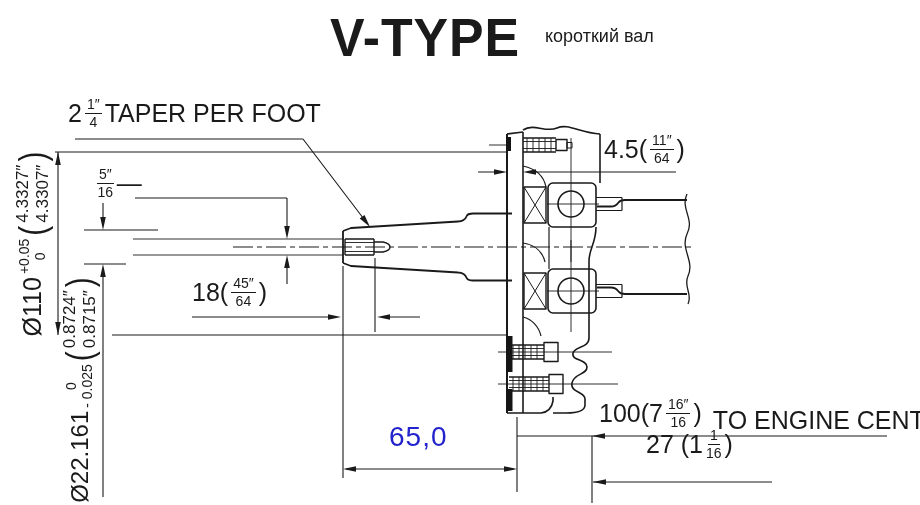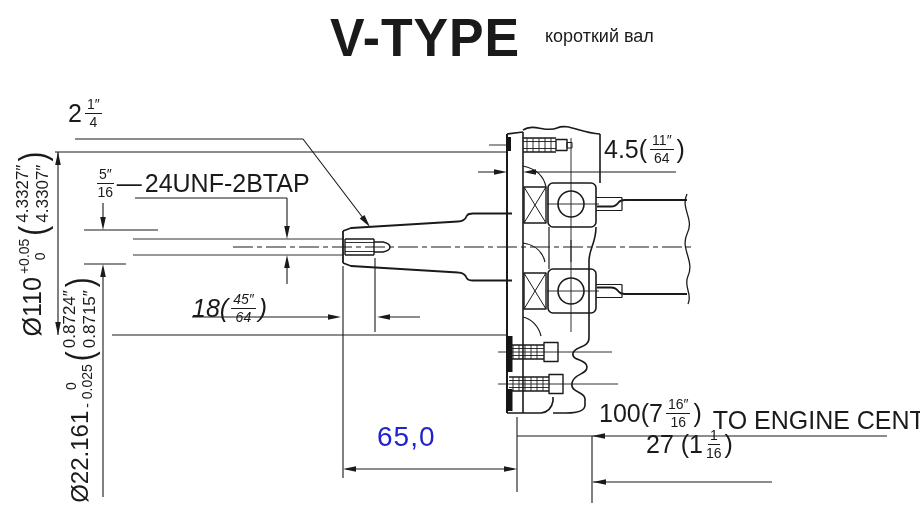--- a/index.html
+++ b/index.html
@@ -143,50 +143,50 @@
 
   <div class="title-main">V-TYPE</div>
   <div class="title-sub">короткий вал</div>
 
   <div class="txt" style="left:68px;top:97px;">
     <span>2</span>
     <span class="frac">
       <span class="num">1″</span>
       <span class="den">4</span>
     </span>
+    <span>TAPER PER FOOT</span>
   </div>
 
   <div class="txt" style="left:97px;top:167px;">
     <span class="frac">
       <span class="num">5″</span>
       <span class="den">16</span>
     </span>
     <span>—</span>
-    <span>24UNF-2BTAP</span>
   </div>
 
   <div class="txt" style="left:604px;top:133px;">
     <span>4.5(</span>
     <span class="frac">
       <span class="num">11″</span>
       <span class="den">64</span>
     </span>
     <span>)</span>
   </div>
 
-  <div class="txt" style="left:192px;top:292px;font-style:italic;">
+  <div class="txt" style="left:192px;top:276px;">
     <span>18(</span>
     <span class="frac">
       <span class="num">45″</span>
       <span class="den">64</span>
     </span>
     <span>)</span>
   </div>
 
-  <div class="txt blue" style="left:377px;top:423px;">
+  <div class="txt blue" style="left:389px;top:423px;">
     <span>65,0</span>
   </div>
 
   <div class="txt" style="left:599px;top:397px;">
     <span>100(7</span>
     <span class="frac">
       <span class="num">16″</span>
       <span class="den">16</span>
     </span>
     <span>)</span>

